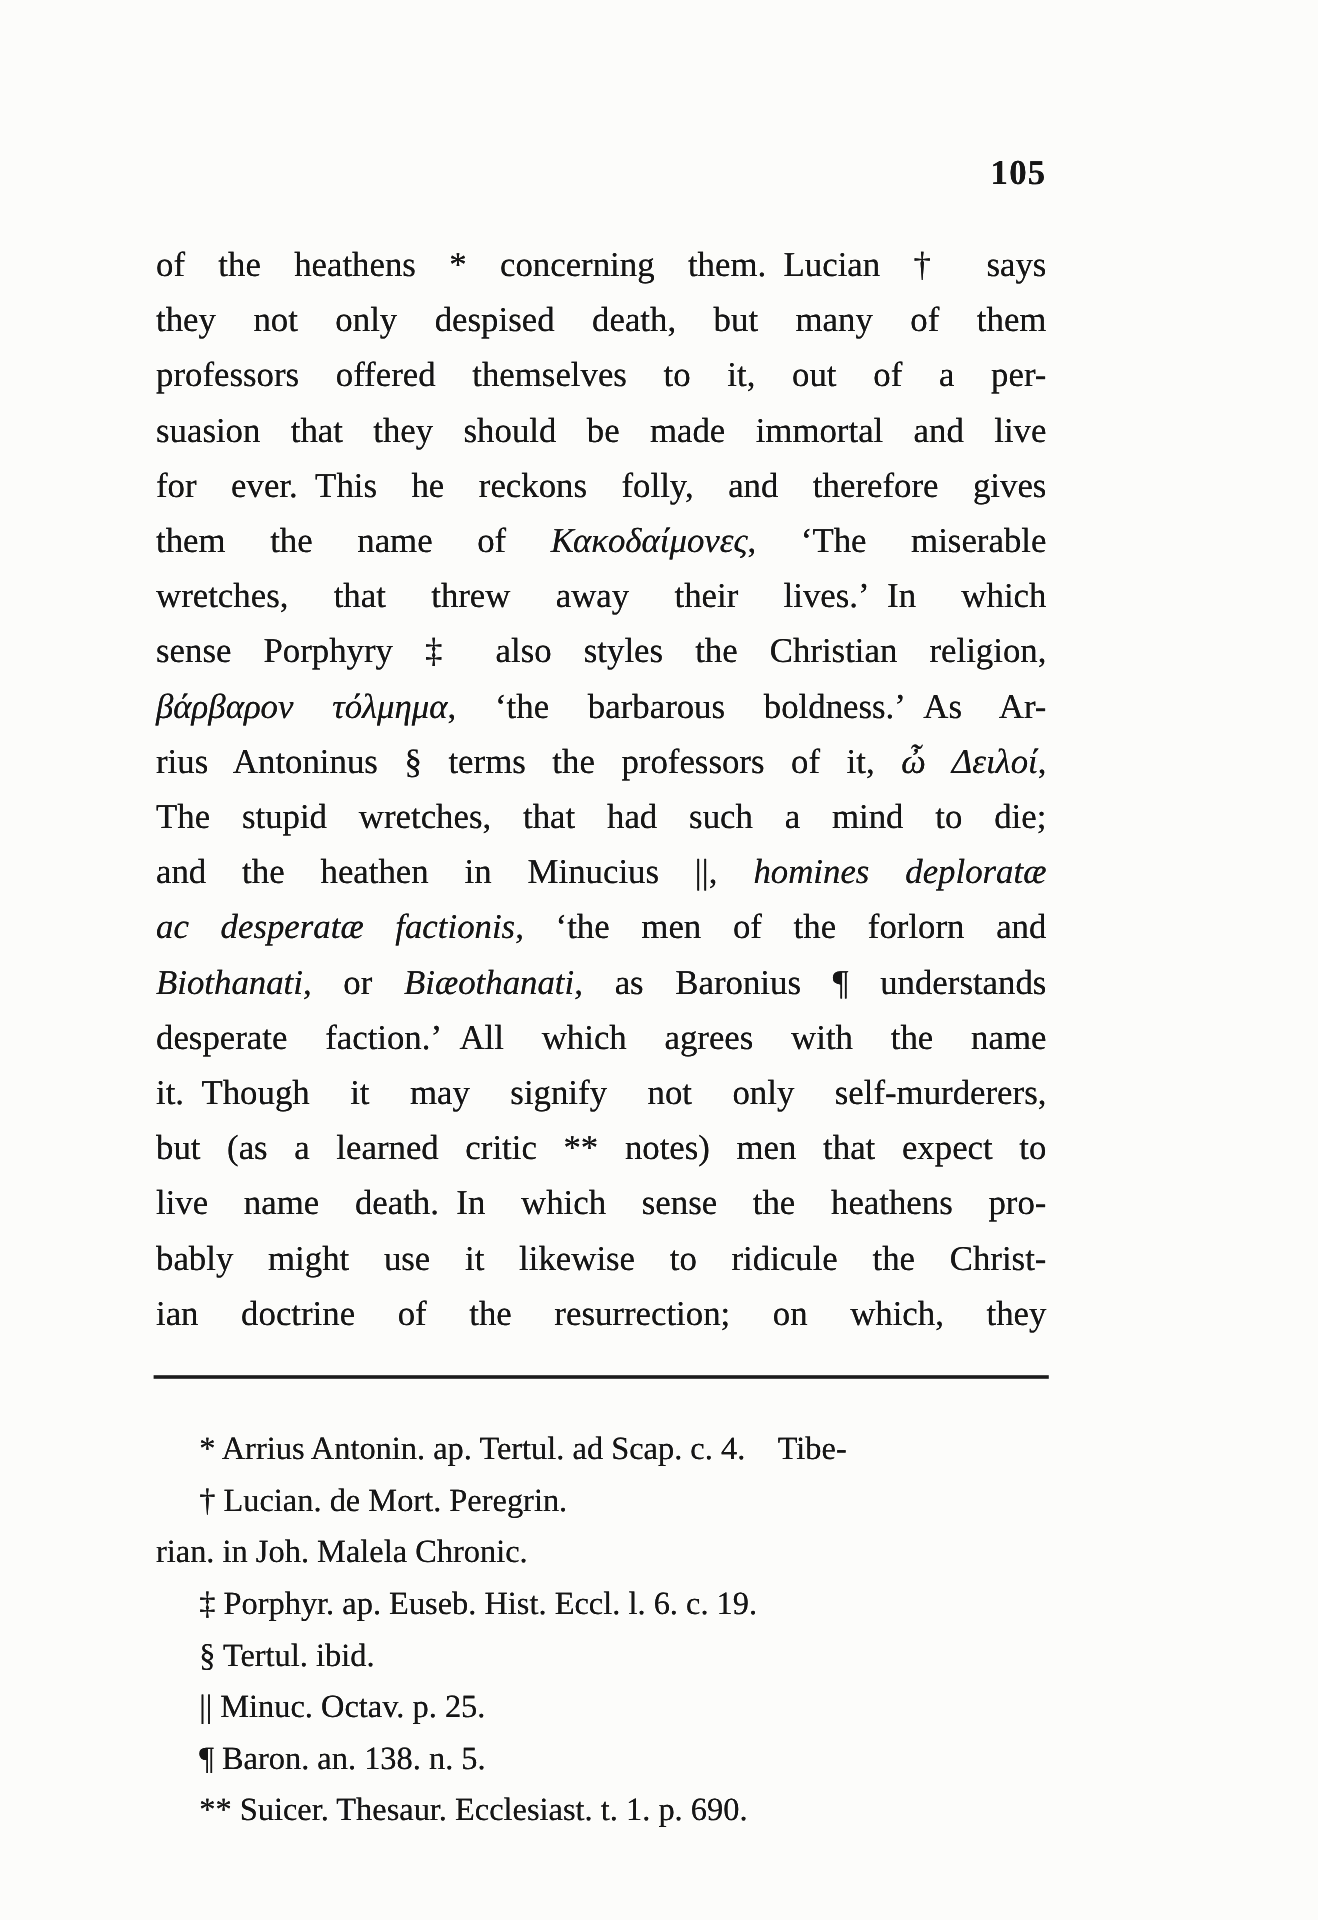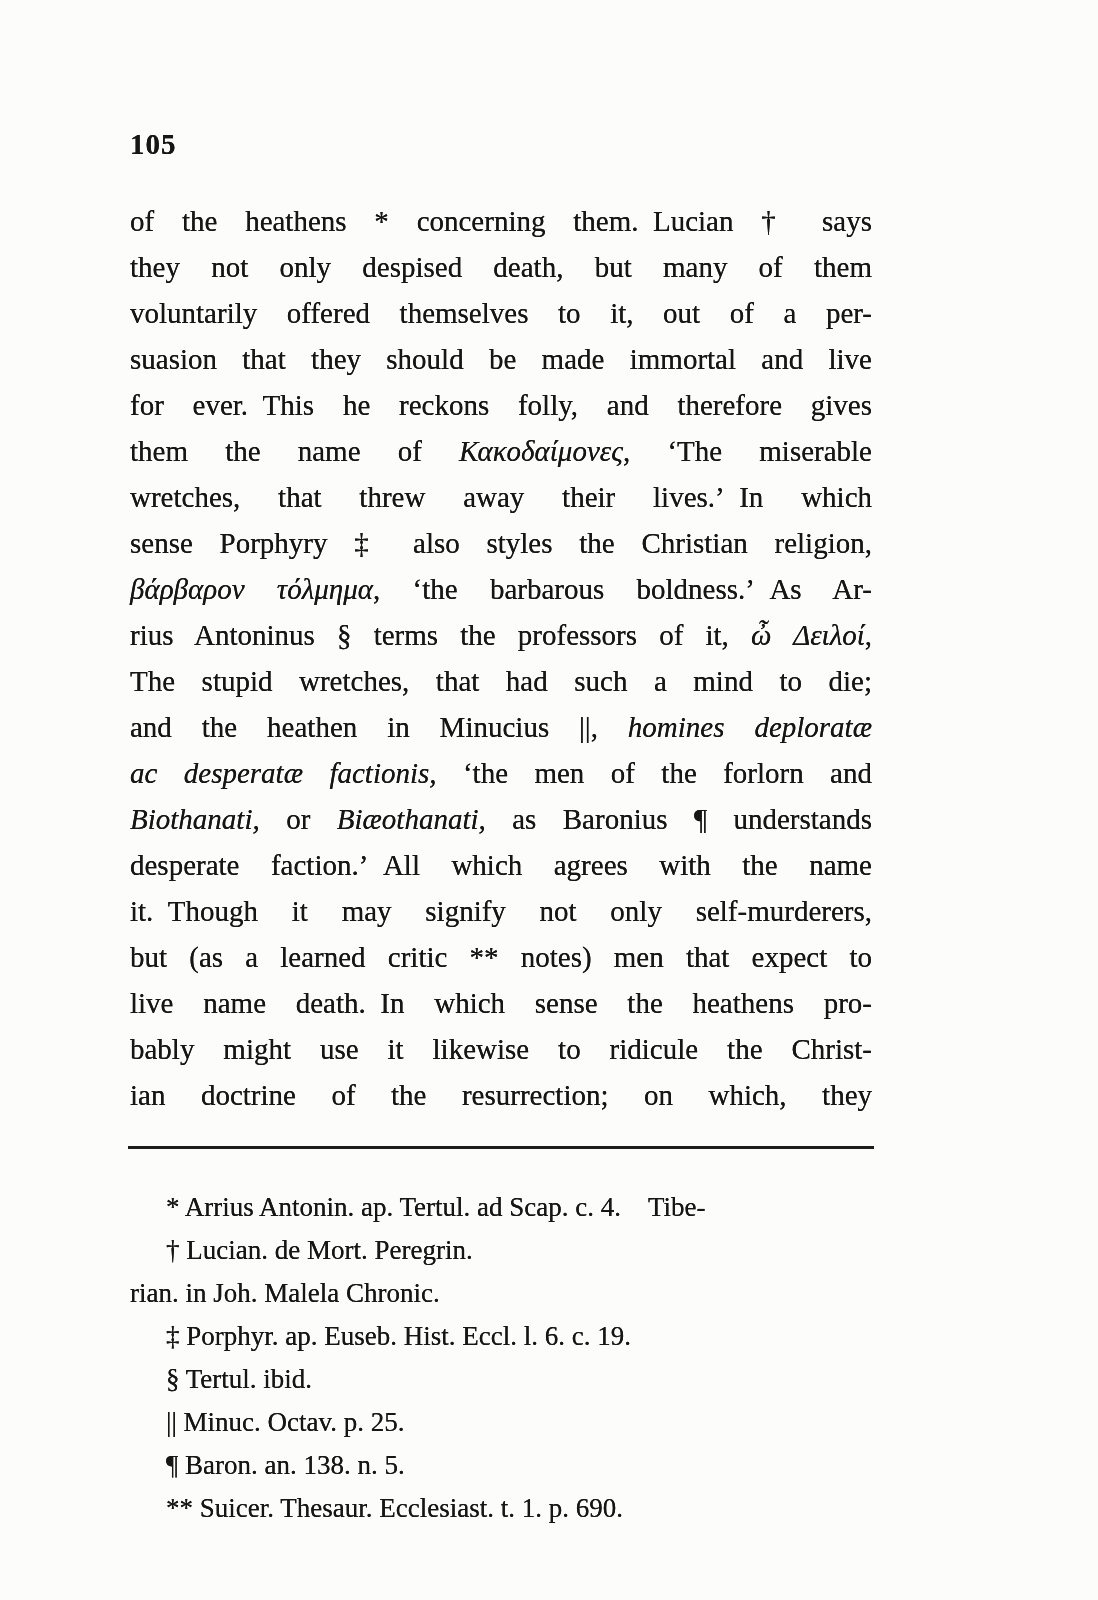--- a/index.html
+++ b/index.html
@@ -16,21 +16,21 @@
     color: #161616;
     font-family: "Liberation Serif", "DejaVu Serif", serif;
     overflow: hidden;
     text-shadow: 0 0 0.4px currentColor; 
   }
   .page-number {
     position: absolute;
     top: 128px;
     left: 130px;
     width: 742px;
-    text-align: left;
+    text-align: right;
     font-size: 29px;
     font-weight: bold;
     letter-spacing: 1px;
   }
   .body-text {
     position: absolute;
     top: 198px;
     left: 130px;
     width: 742px;
     font-size: 29px;
@@ -70,21 +70,21 @@
 </style>
 </head>
 <body>
 
 <div class="page">
   <div class="page-number">105</div>
 
   <div class="body-text">
       <div class="body-line"><span>of the heathens * concerning them. Lucian † says</span></div>
       <div class="body-line"><span>they not only despised death, but many of them</span></div>
-      <div class="body-line"><span>voluntarily offered themselves to it, out of a per-</span></div>
+      <div class="body-line"><span>professors offered themselves to it, out of a per-</span></div>
       <div class="body-line"><span>suasion that they should be made immortal and live</span></div>
       <div class="body-line"><span>for ever. This he reckons folly, and therefore gives</span></div>
       <div class="body-line"><span>them the name of </span><span class="greek">Κακοδαίμονες</span><span>, ‘The miserable</span></div>
       <div class="body-line"><span>wretches, that threw away their lives.’ In which</span></div>
       <div class="body-line"><span>sense Porphyry ‡ also styles the Christian religion,</span></div>
       <div class="body-line"><span class="greek">βάρβαρον τόλμημα</span><span>, ‘the barbarous boldness.’ As Ar-</span></div>
       <div class="body-line"><span>rius Antoninus § terms the professors of it, </span><span class="greek">ὦ Δειλοί</span><span>,</span></div>
       <div class="body-line"><span>The stupid wretches, that had such a mind to die;</span></div>
       <div class="body-line"><span>and the heathen in Minucius ||, </span><span class="italic">homines deploratæ</span></div>
       <div class="body-line"><span class="italic">ac desperatæ factionis,</span><span> ‘the men of the forlorn and</span></div>

